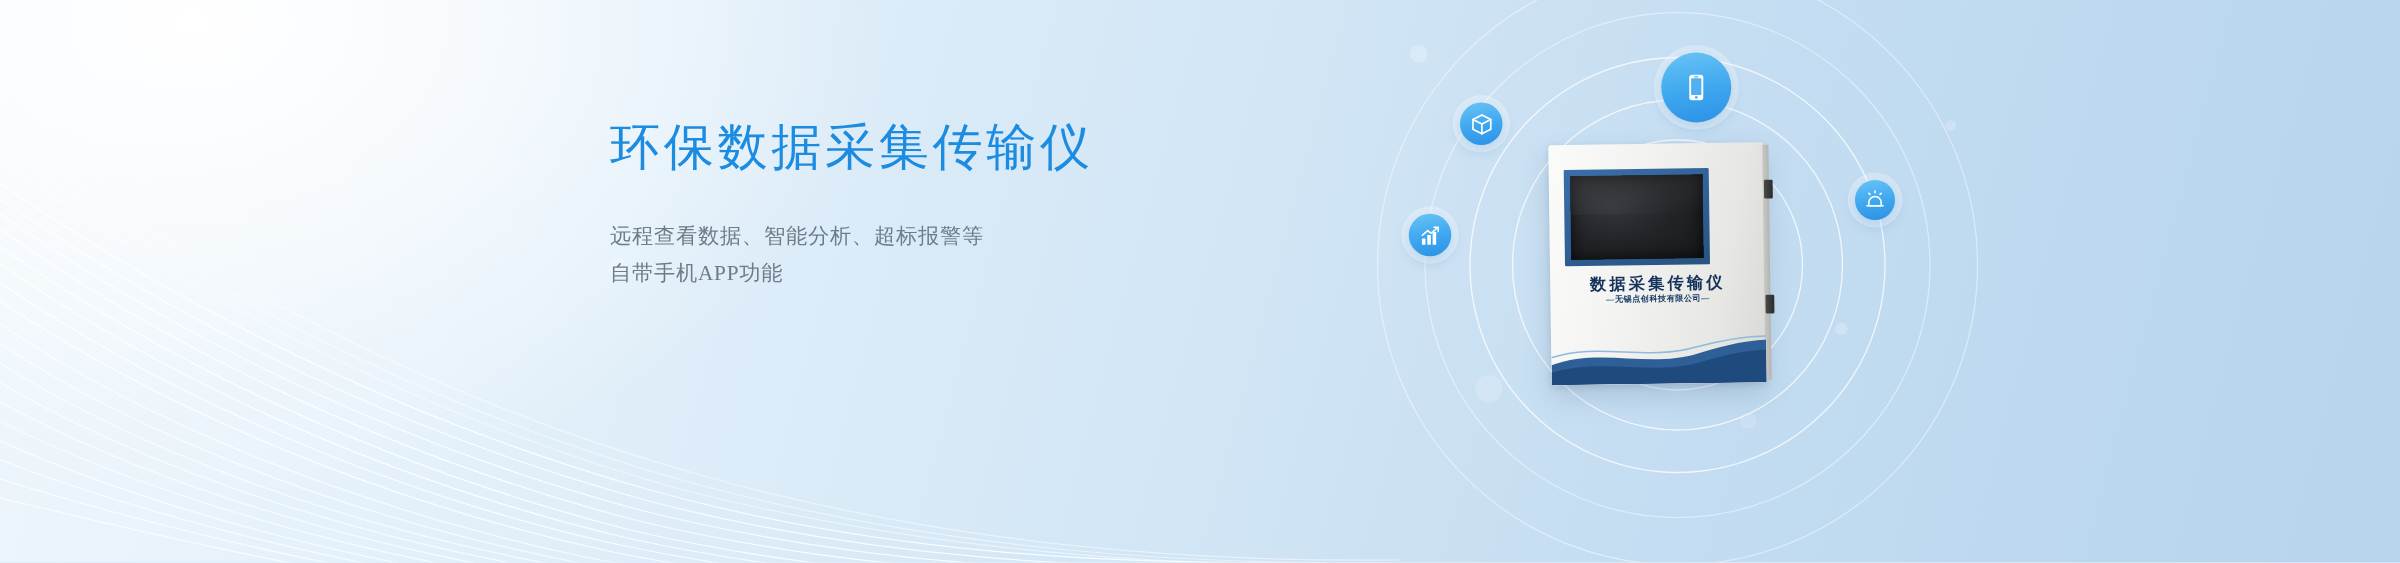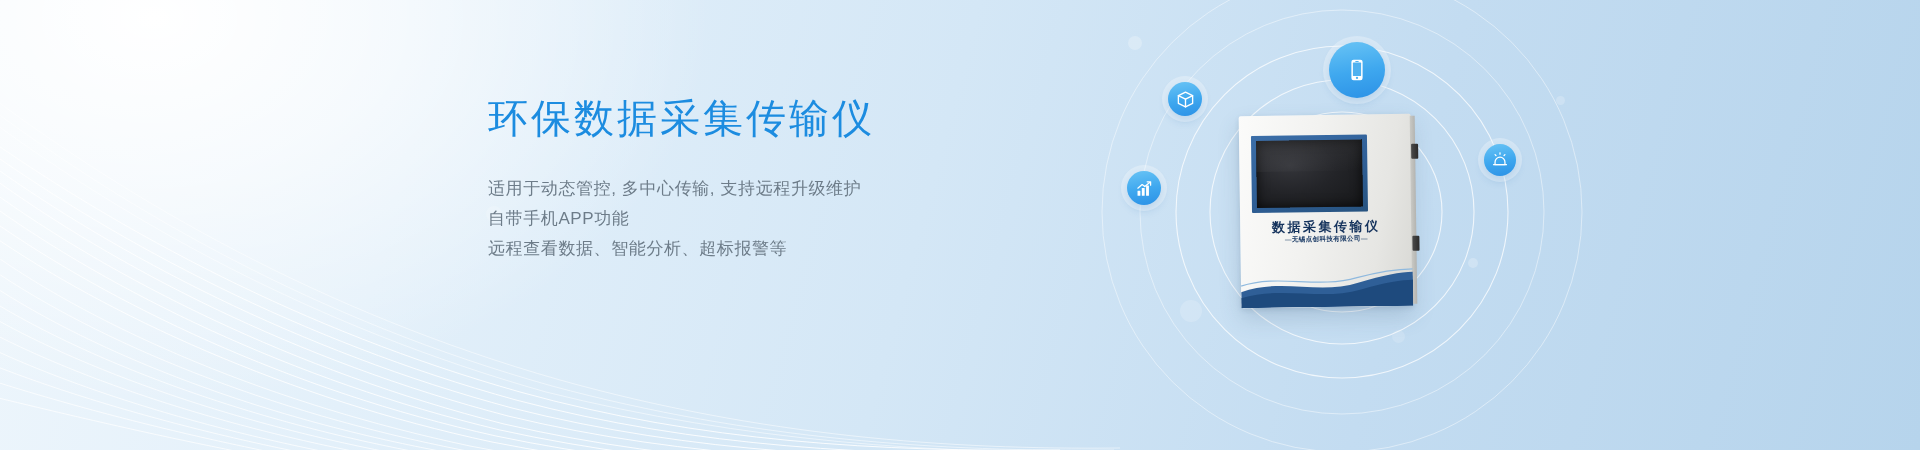--- a/index.html
+++ b/index.html
@@ -12,21 +12,21 @@
     position:relative;width:1920px;height:450px;overflow:hidden;
     background:
       radial-gradient(ellipse 900px 620px at 8% 4%, #ffffff 0%, rgba(255,255,255,0.65) 26%, rgba(255,255,255,0.0) 62%),
       linear-gradient(105deg, #eef6fc 0%, #e3f0fa 22%, #d4e7f6 48%, #c3dcf1 72%, #b6d4ec 100%);
   }
   
   .flowlines{position:absolute;left:0;top:0;width:1920px;height:450px;pointer-events:none;}
   
   .bubble{position:absolute;border-radius:50%;background:rgba(255,255,255,0.45);}
   
-  .copy{position:absolute;left:488px;top:96px;}
+  .copy{position:absolute;left:488px;top:96px;font-family:Liberation Serif, serif;}
   .title{
     font-size:40px;line-height:1.12;color:#1c8ce0;letter-spacing:3px;
     font-weight:400;white-space:nowrap;margin:0;
   }
   .sublist{margin:0;padding:0;list-style:none;margin-top:33px;}
   .sublist li{
     font-size:17px;line-height:30px;color:#6d7c89;letter-spacing:0.6px;
     white-space:nowrap;
   }
   
@@ -126,23 +126,22 @@
   <div class="bubble" style="left:1128px;top:36px;width:14px;height:14px;opacity:.55;"></div>
   <div class="bubble" style="left:1180px;top:300px;width:22px;height:22px;opacity:.40;"></div>
   <div class="bubble" style="left:1468px;top:258px;width:10px;height:10px;opacity:.50;"></div>
   <div class="bubble" style="left:1556px;top:96px;width:9px;height:9px;opacity:.45;"></div>
   <div class="bubble" style="left:486px;top:206px;width:16px;height:16px;opacity:.38;"></div>
   <div class="bubble" style="left:1392px;top:330px;width:13px;height:13px;opacity:.35;"></div>
 
   <div class="copy">
     <h1 class="title">环保数据采集传输仪</h1>
     <ul class="sublist">
-      <li>适用于动态管控, 多中心传输, 支持远程升级维护</li>
+      <li>远程查看数据、智能分析、超标报警等</li>
       <li>自带手机APP功能</li>
-      <li>远程查看数据、智能分析、超标报警等</li>
     </ul>
   </div>
 
   <div class="visual">
 
     <svg class="rings" viewBox="0 0 560 450" aria-hidden="true">
       <g fill="none" stroke="#ffffff" stroke-opacity="0.75" stroke-width="1.1">
         <circle cx="262" cy="212" r="100"></circle>
         <circle cx="262" cy="212" r="132"></circle>
         <circle cx="262" cy="212" r="166"></circle>

